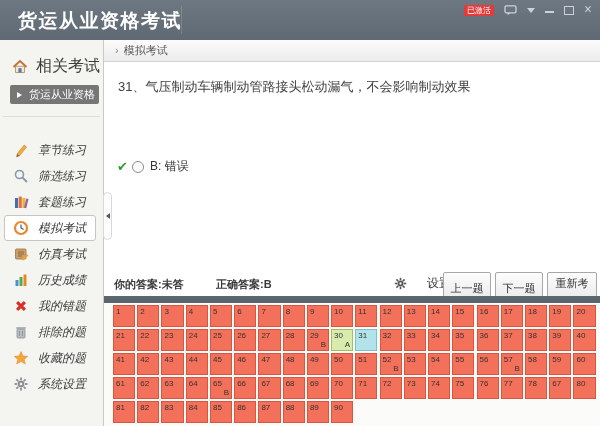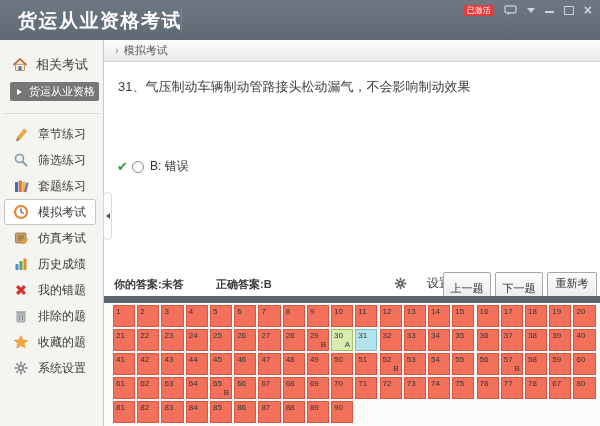--- a/index.html
+++ b/index.html
@@ -3,44 +3,44 @@
 <meta charset="utf-8">
 <style>
   html,body{margin:0;padding:0;}
   body{
     width:600px;height:426px;position:relative;overflow:hidden;
     font-family:"Liberation Sans","DejaVu Sans",sans-serif;
     background:#fff;
   }
   
   .titlebar{position:absolute;top:0;left:0;right:0;height:40px;
-    background:linear-gradient(#6e7882,#5f6973);}
+    background:linear-gradient(#6e7882,#5f6973);font-family:Liberation Serif, serif;}
   .app-title{position:absolute;left:18px;top:8px;font-size:19px;font-weight:bold;
     color:#fff;letter-spacing:1.5px;}
   .title-divider{position:absolute;left:181px;top:6px;width:1px;height:28px;
     background:rgba(255,255,255,0.15);}
   .tb-controls{position:absolute;right:8px;top:4px;display:flex;align-items:center;gap:10px;height:12px;}
   .badge{background:#e23b3b;color:#fff;font-size:8px;line-height:11px;padding:0 3px;border-radius:1px;}
   .tb-ico{display:flex;align-items:center;justify-content:center;color:#ccd2d8;}
   .dd-tri{width:0;height:0;border-left:4px solid transparent;border-right:4px solid transparent;
     border-top:5px solid #ccd2d8;}
   .win-min{width:9px;height:4px;border-bottom:2px solid #ccd2d8;}
   .win-max{width:8px;height:7px;border:1.5px solid #ccd2d8;}
   .win-close{font-size:14px;line-height:12px;color:#ccd2d8;font-weight:bold;}
   
   .sidebar{position:absolute;top:40px;left:0;width:103px;bottom:0;
     background:#f4f4f1;border-right:1px solid #c9c9c9;box-sizing:content-box;}
   .side-header{margin:16px 0 0 12px;display:flex;align-items:center;gap:8px;
-    font-size:13px;color:#3c3c3c;}
+    font-size:16px;color:#3c3c3c;}
   .side-subject{margin:8px 4px 0 10px;height:19px;background:#767676;border-radius:2px;
     color:#fff;font-size:11px;display:flex;align-items:center;gap:7px;padding-left:7px;}
   .subj-tri{width:0;height:0;border-left:5px solid #fff;border-top:3.5px solid transparent;
     border-bottom:3.5px solid transparent;}
   .side-divider{height:1px;background:#ddd;margin:12px 3px 0 3px;}
-  .side-nav{margin-top:7px;}
+  .side-nav{margin-top:20px;font-style:italic;}
   .side-item{height:26px;display:flex;align-items:center;gap:9px;padding-left:13px;
     font-size:12px;color:#3a3a3a;}
   .side-item.selected{background:#fff;border:1px solid #c6c6c6;border-radius:3px;
     margin:0 7px 0 4px;padding-left:8px;height:24px;}
   .icon16{width:16px;height:16px;flex:0 0 16px;}
   
   .main{position:absolute;left:104px;top:40px;right:0;bottom:0;background:#fff;}
   .breadcrumb{height:21px;line-height:21px;background:linear-gradient(#fcfcfc,#ebebeb);
     border-bottom:1px solid #d2d2d2;font-size:11px;color:#555;
     display:flex;gap:5px;align-items:center;padding-left:11px;}

